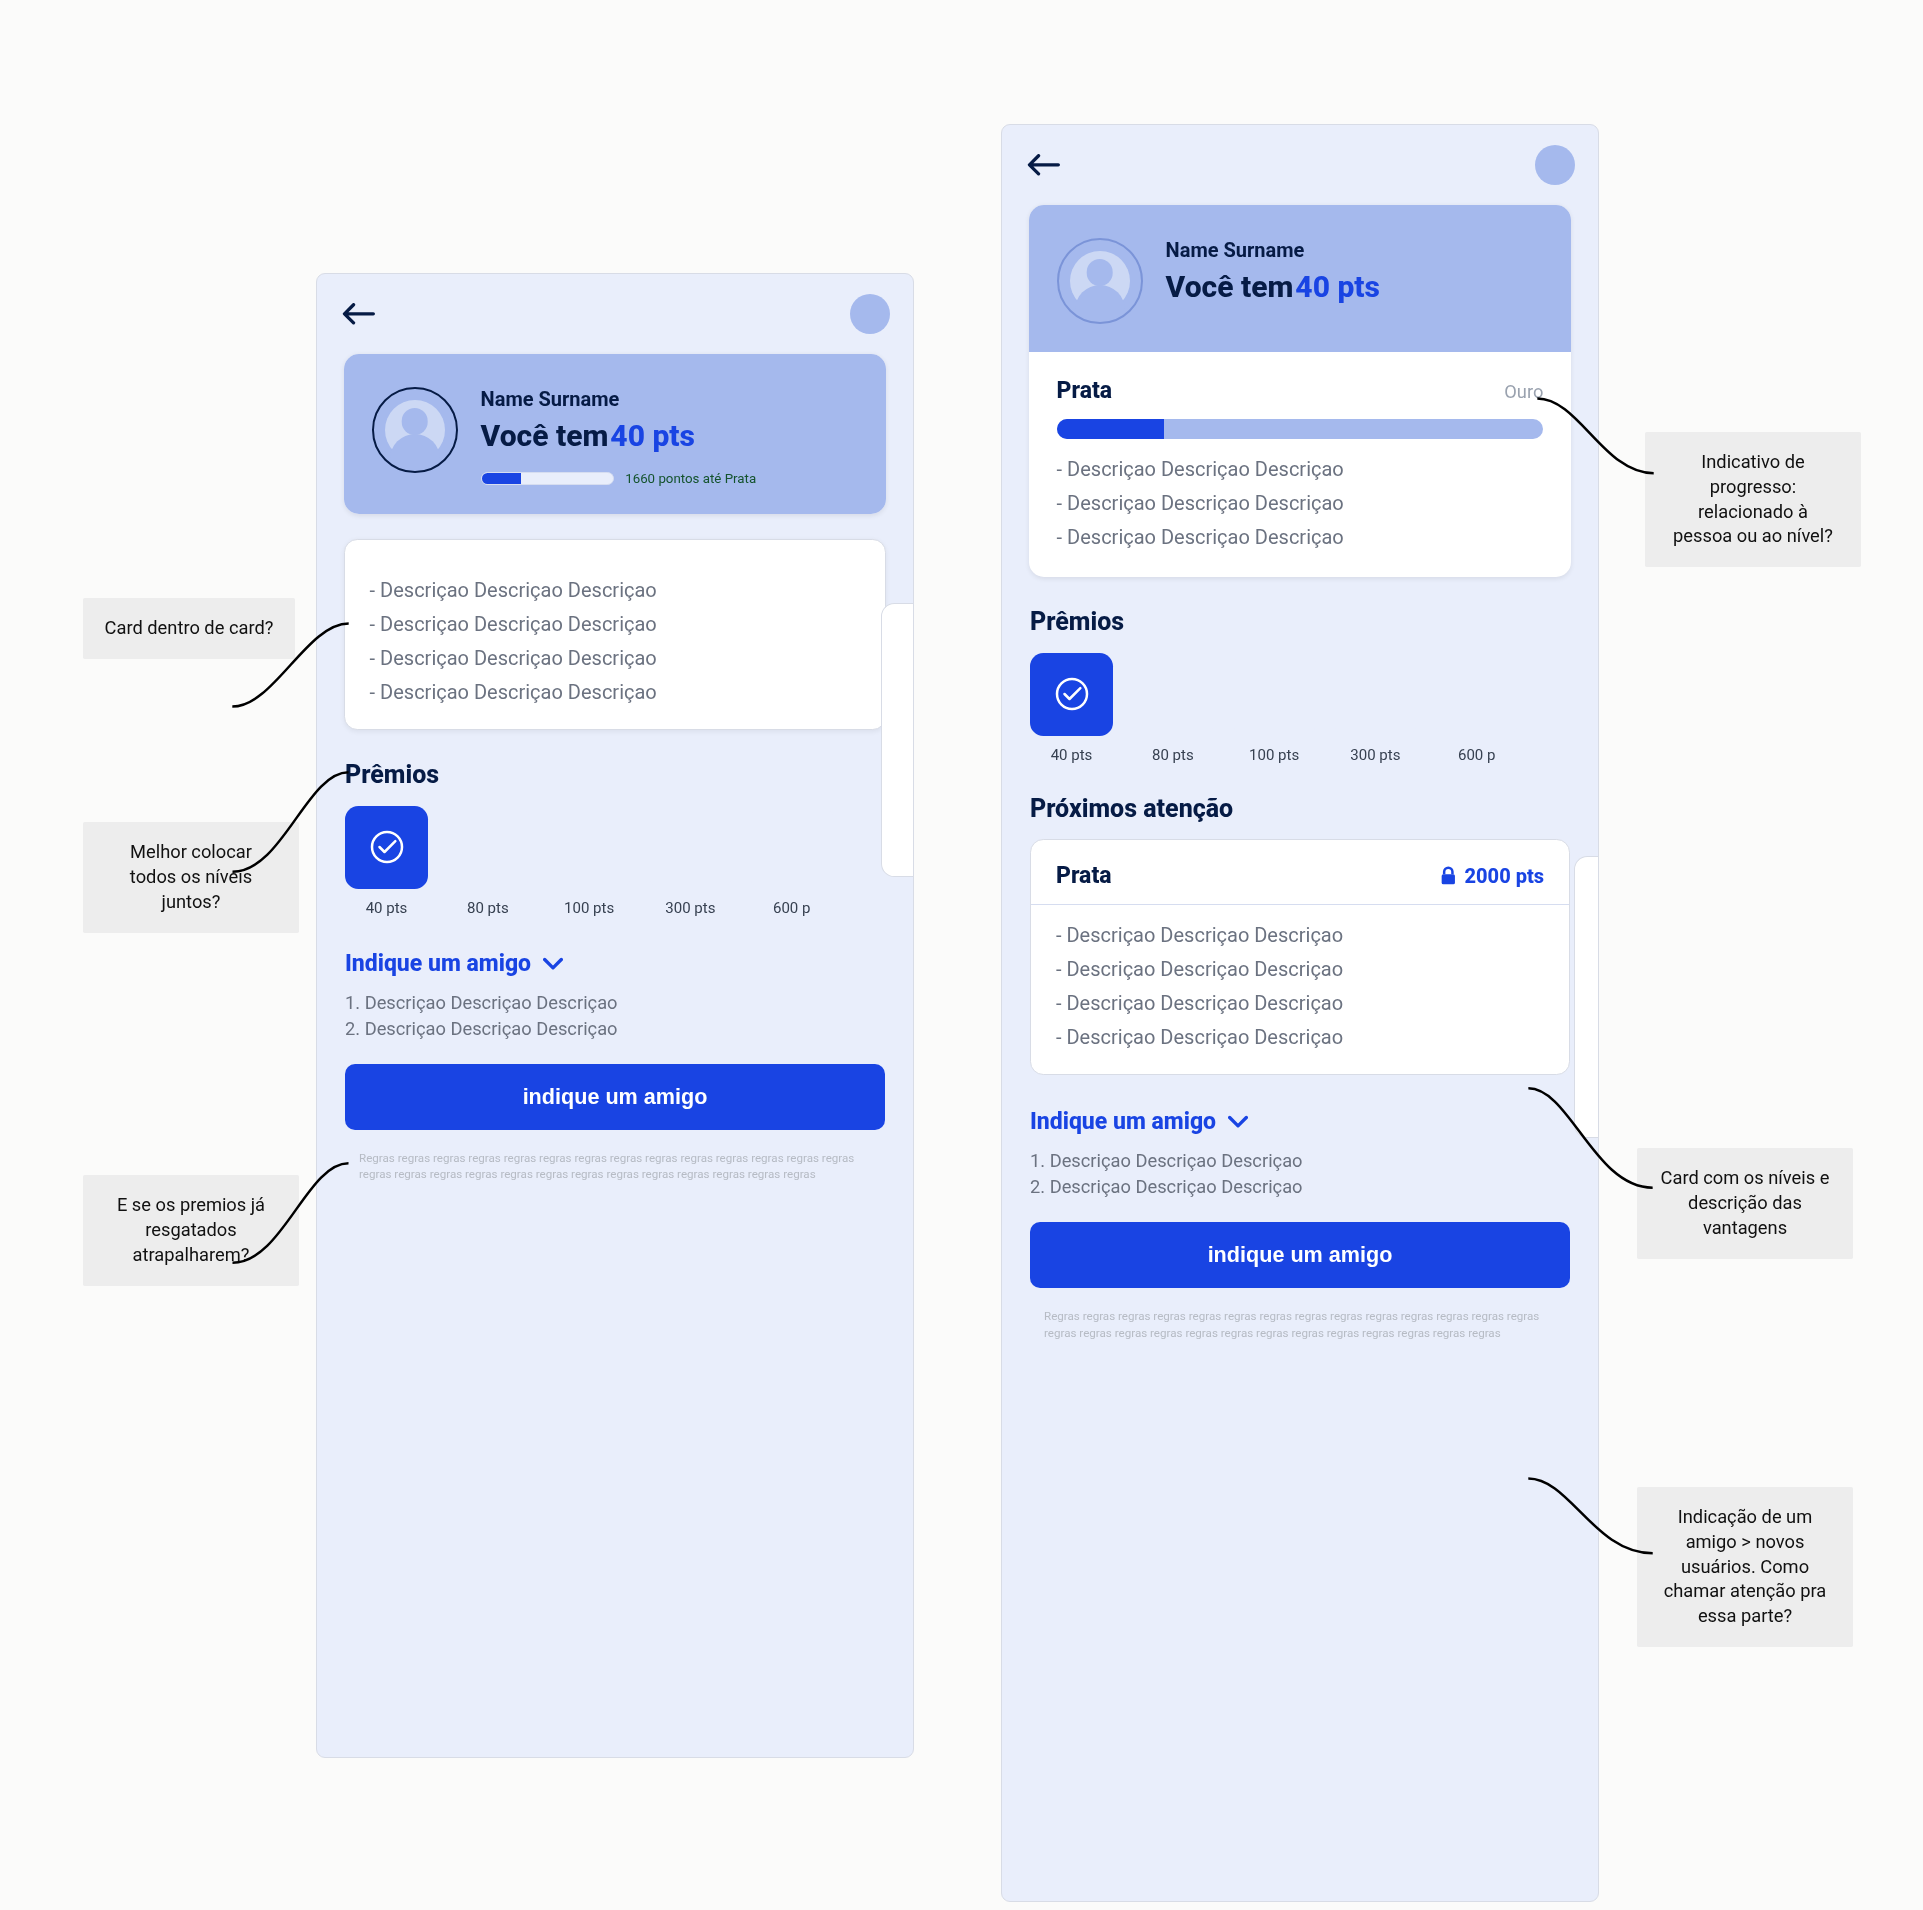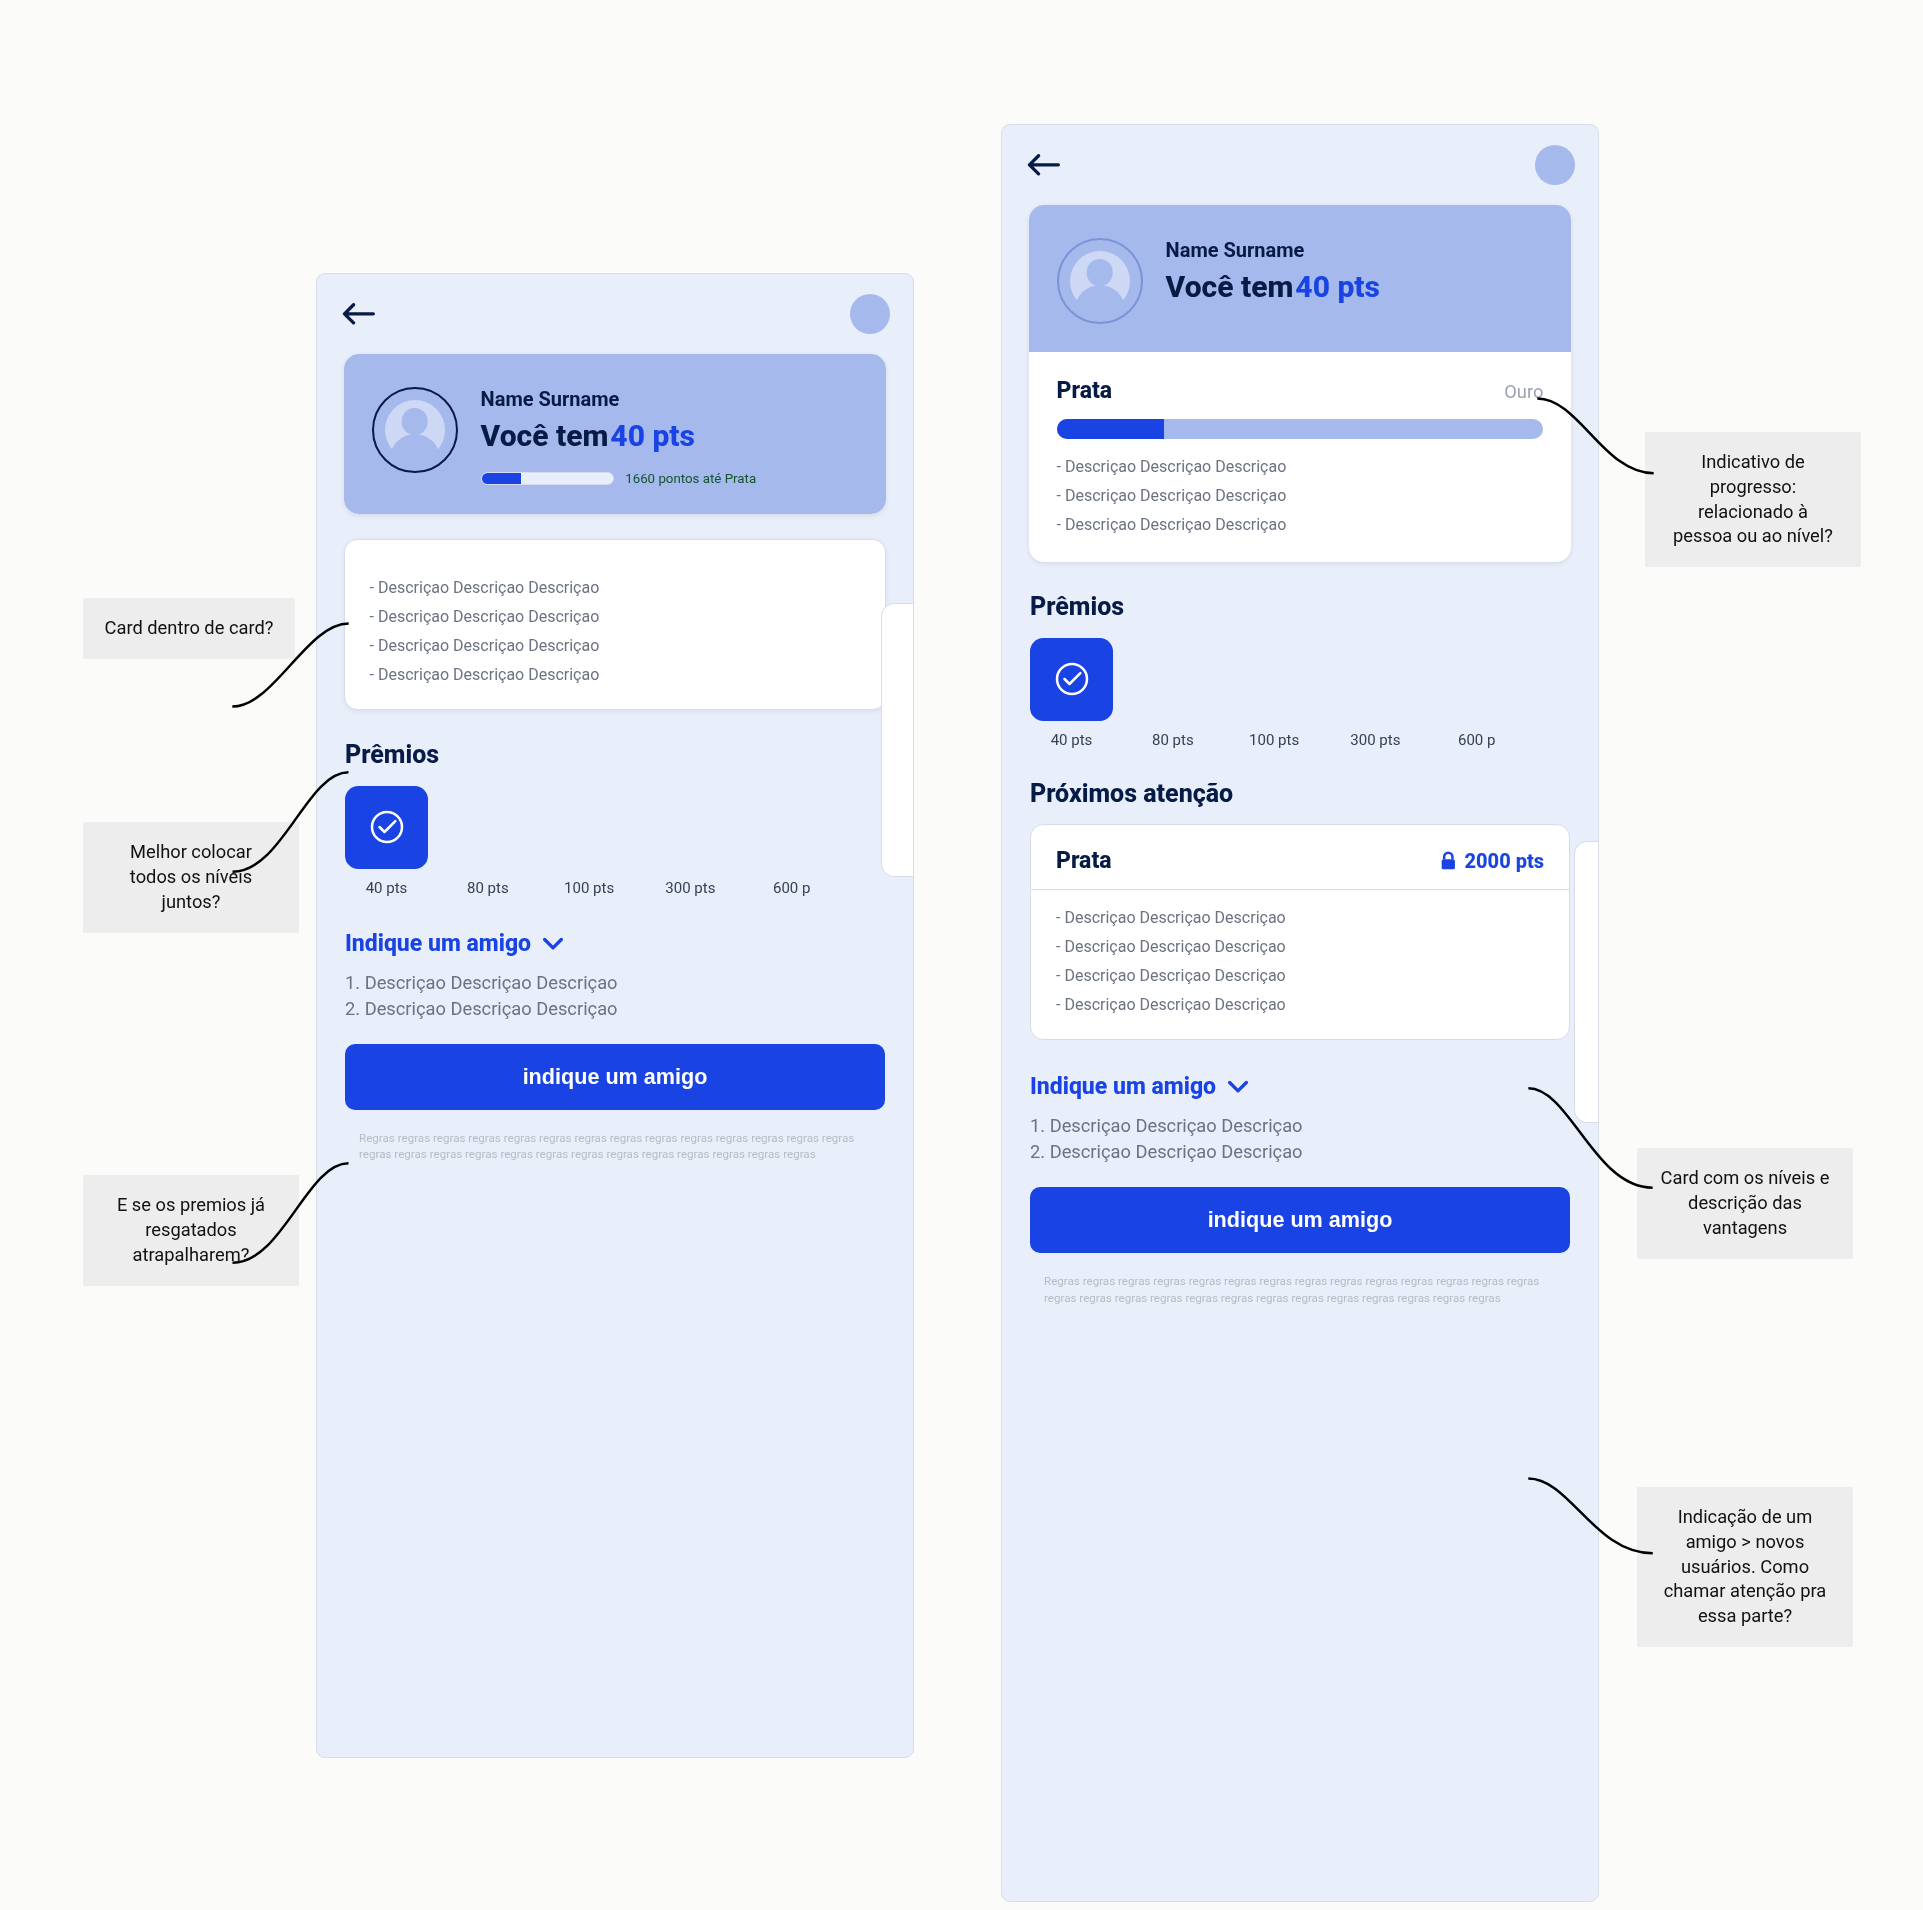--- a/index.html
+++ b/index.html
@@ -77,21 +77,21 @@
 
   .card-body { padding: 25px 28px 28px; }
 
   .level-row { display:flex; justify-content:space-between; align-items:baseline; }
   .level-name { color:#061b45; font-weight:800; font-size:23px; }
   .level-next { color:#9aa2af; font-size:18.3px; }
   .progress-big { margin-top:15px; height:20px; background:#a5b9ed; border-radius:10px; overflow:hidden; }
   .progress-big .fill { height:100%; width:22%; background:#1944e3; }
 
   .desc-list { margin-top:18.3px; display:flex; flex-direction:column; gap:10px; }
-  .desc-list span { color:#6b7280; font-size:16px; }
+  .desc-list span { color:#6b7280; font-size:20px; }
 
   
   .subcard {
     margin: 20px 26.6px 0;
     background:#fff;
     border:0.8px solid #d8dce6;
     border-radius:13.3px;
     box-shadow:0 1.7px 5px rgba(0,0,0,0.06);
   }
   .subcard-head {

